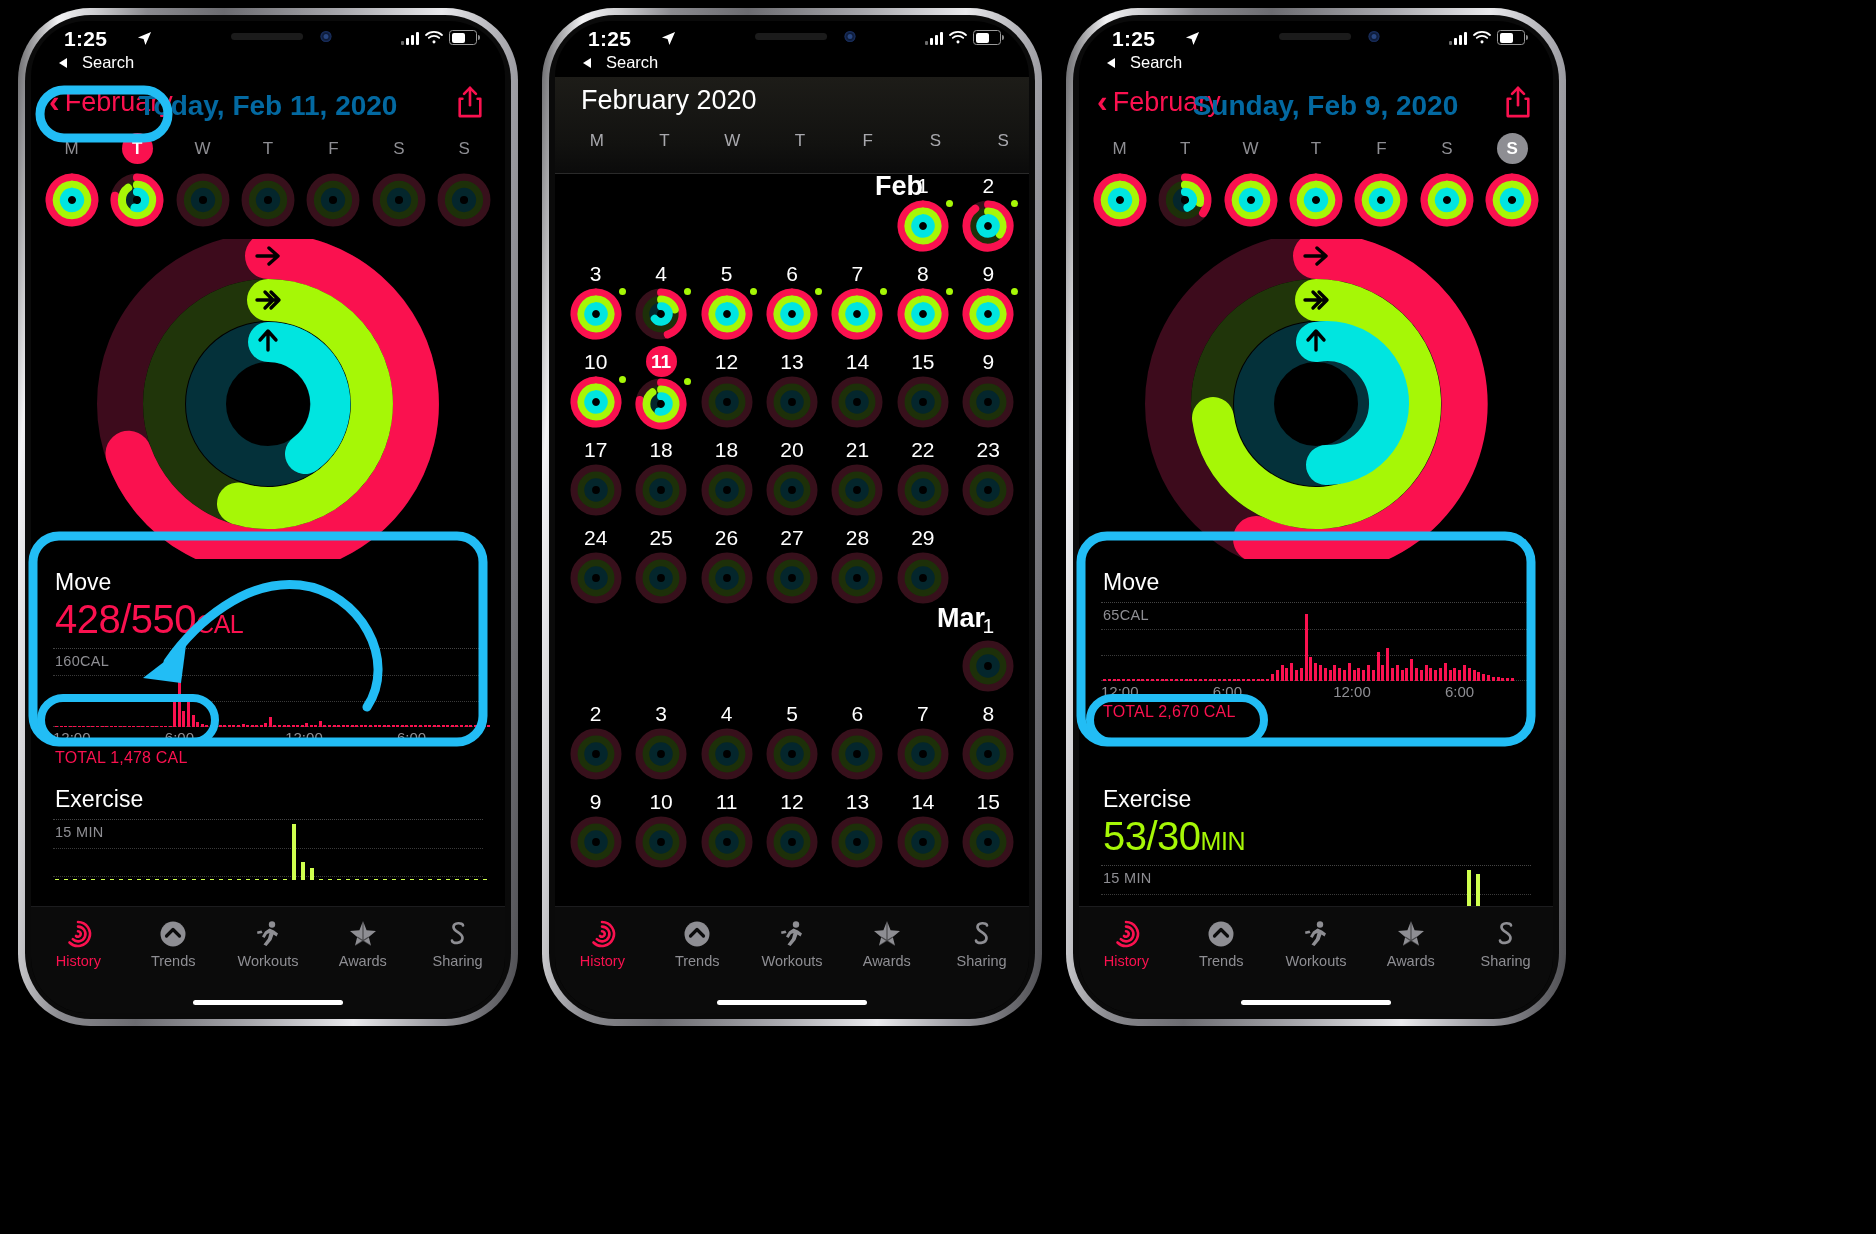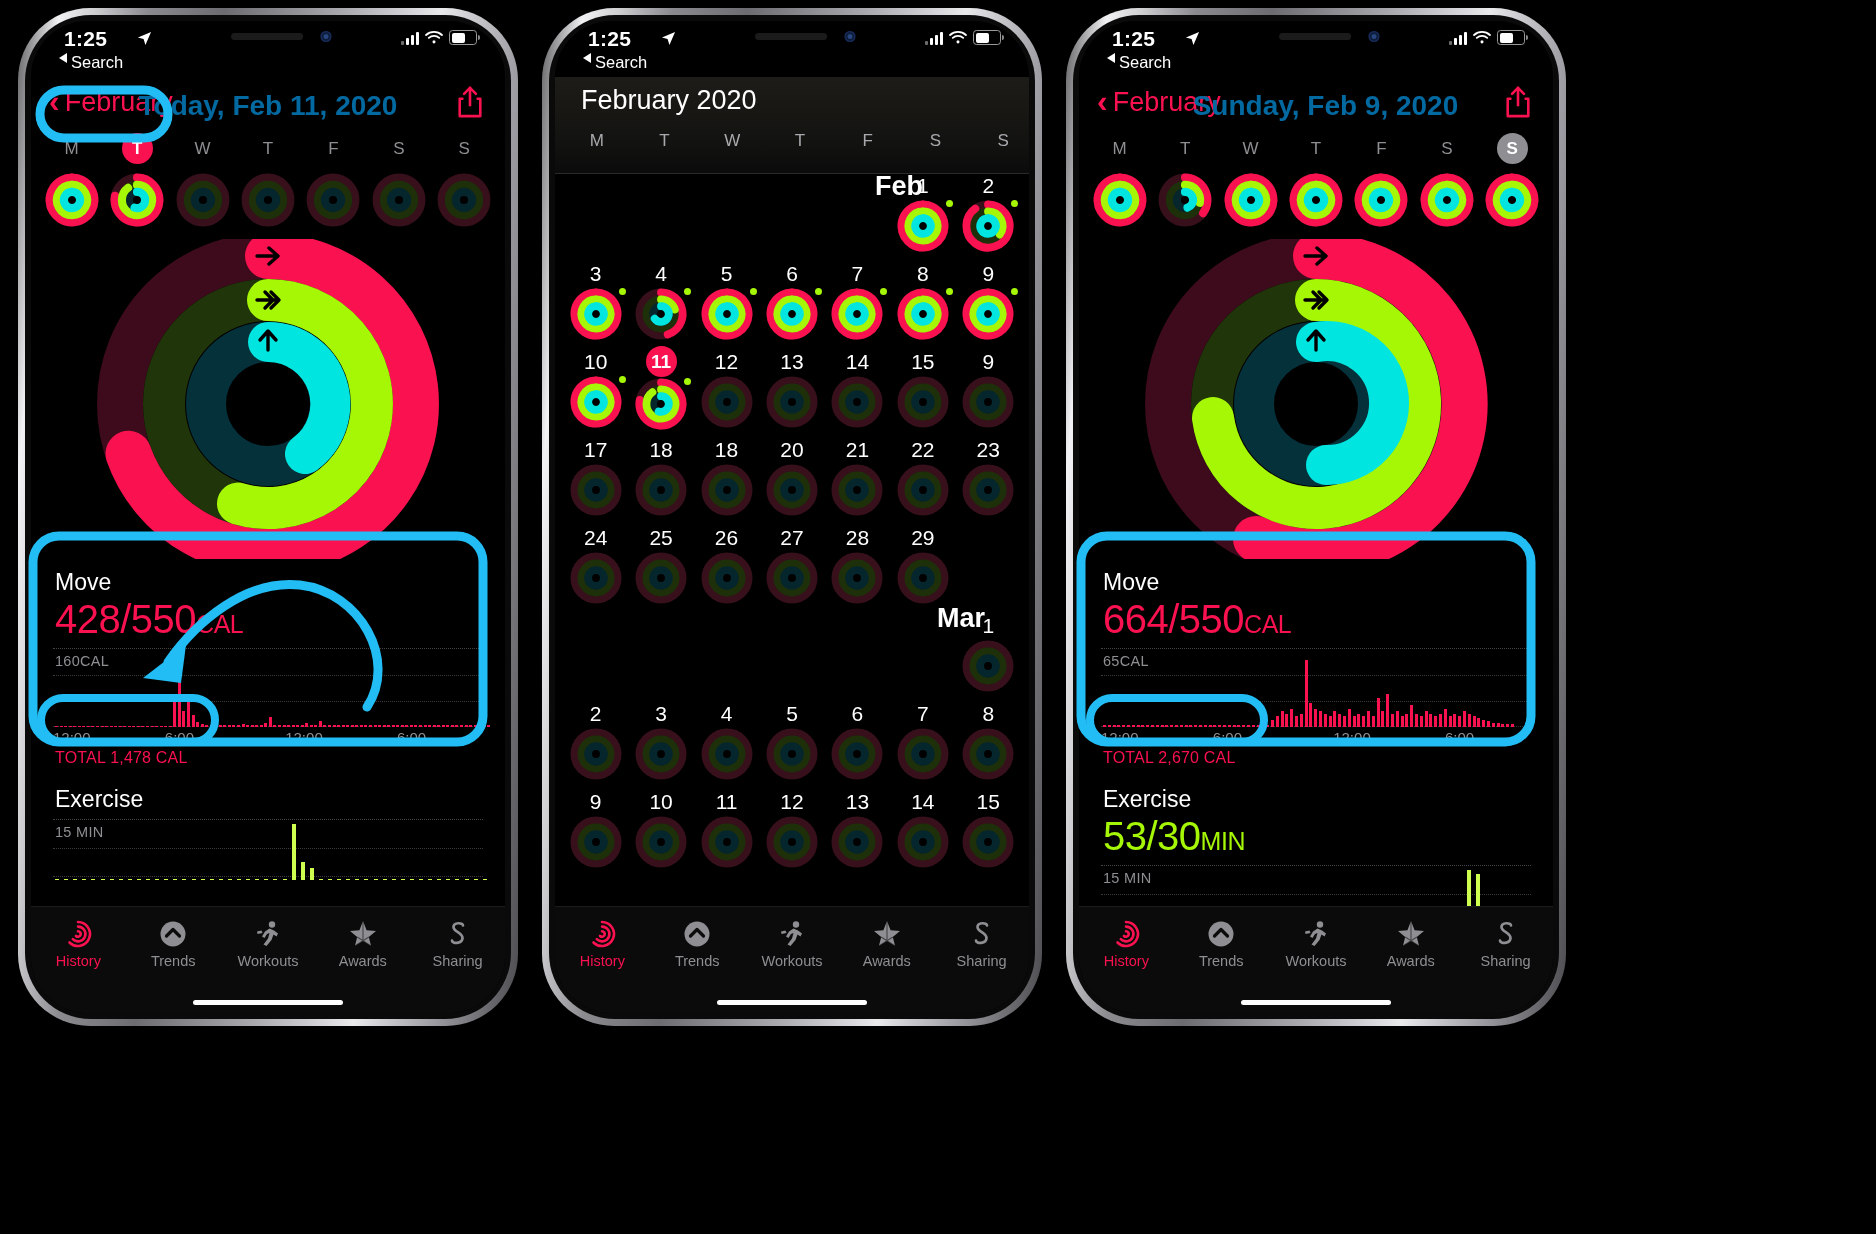--- a/index.html
+++ b/index.html
@@ -29,21 +29,21 @@
   .bars{display:flex;align-items:flex-end;gap:2px;height:14px;}
   .bars i{display:block;width:3px;background:#fff;border-radius:1px;}
   .bars i:nth-child(1){height:4px;background:#6c6c6c;}
   .bars i:nth-child(2){height:7px;}
   .bars i:nth-child(3){height:10px;}
   .bars i:nth-child(4){height:13px;}
   .batt{width:26px;height:13px;border:1.6px solid #9a9a9a;border-radius:3.5px;position:relative;}
   .batt::after{content:"";position:absolute;right:-4px;top:3.5px;width:2px;height:5px;border-radius:0 2px 2px 0;background:#8a8a8a;}
   .batt i{position:absolute;left:1.5px;top:1.5px;bottom:1.5px;width:13px;background:#fff;border-radius:2px;display:block;}
 
-  .backsearch{position:absolute;left:28px;top:32px;color:#fff;font-size:16.5px;z-index:20;display:flex;align-items:flex-start;gap:4px;}
+  .backsearch{position:absolute;left:28px;top:32px;color:#fff;font-size:16.5px;z-index:20;display:flex;align-items:center;gap:15px;}
   .tri{width:0;height:0;border-top:5.5px solid transparent;border-bottom:5.5px solid transparent;border-right:8px solid #fff;}
 
   
   .navbar{position:absolute;left:0;top:56px;width:100%;height:52px;z-index:15;}
   .navback{position:absolute;left:18px;top:10px;display:flex;align-items:center;gap:5px;color:#fa114f;font-size:27px;}
   .chev{font-size:32px;line-height:1;font-weight:bold;margin-top:-3px;}
   .navtitle{position:absolute;left:50%;transform:translateX(-50%);top:13px;color:#0369a1;font-size:28px;font-weight:bold;white-space:nowrap;}
   .p3 .navtitle{left:52%;}
   .share{position:absolute;right:22px;top:8px;width:26px;height:34px;}
 
@@ -1069,21 +1069,20 @@
               <path d="M -11 -148 L 9 -148 M 1 -156 L 10 -148 L 1 -140"></path>
               <path d="M -11 -104 L 7 -104 M -3 -112 L 5 -104 L -3 -96 M 3 -112 L 11 -104 L 3 -96"></path>
               <path d="M 0 -54 L 0 -72 M -8 -64 L 0 -73 L 8 -64"></path>
             </g>
           </g>
         </svg>
       </div>
 
       <div class="metric move" style="top:548px;">
         <div class="m-title">Move</div>
-        <div class="m-val"><span>664/550</span><span class="unit">CAL</span></div>
         <div class="chartbox">
           <div class="axlabel">65CAL</div>
           <div class="gridline" style="top:26px;"></div>
           <div class="gridline" style="top:52px;"></div>
           <div class="gridline" style="top:77px;"></div>
           <div class="bars-wrap" id="p3-move-bars">
               <div class="bar" style="height: 2.85714%; left: 2px; width: 3px;"></div>
               <div class="bar" style="height: 2.85714%; left: 6.8px; width: 3px;"></div>
               <div class="bar" style="height: 2.85714%; left: 11.6px; width: 3px;"></div>
               <div class="bar" style="height: 2.85714%; left: 16.4px; width: 3px;"></div>

